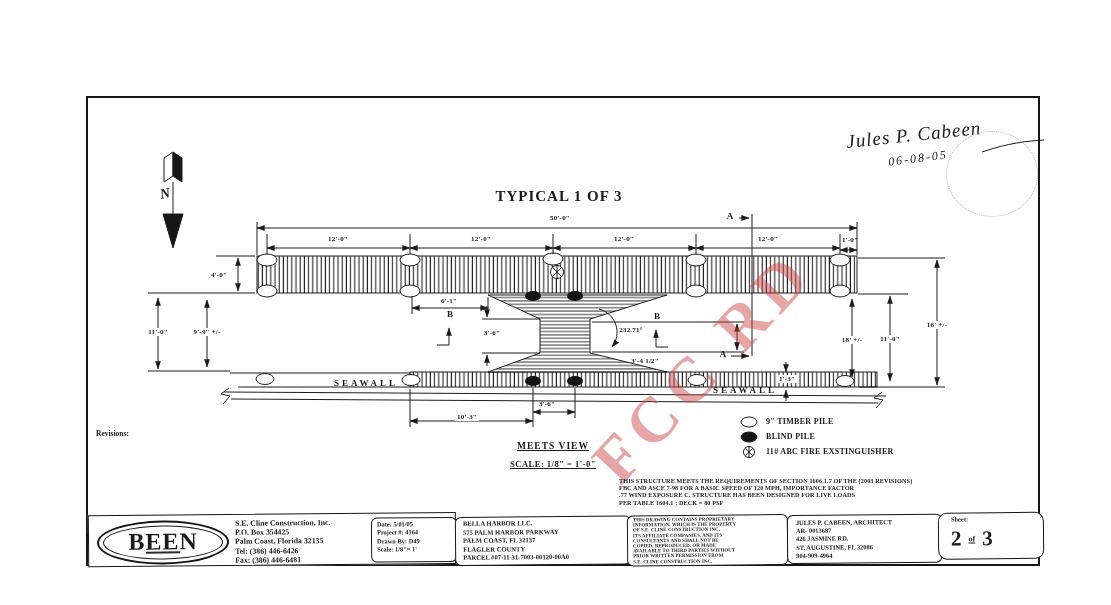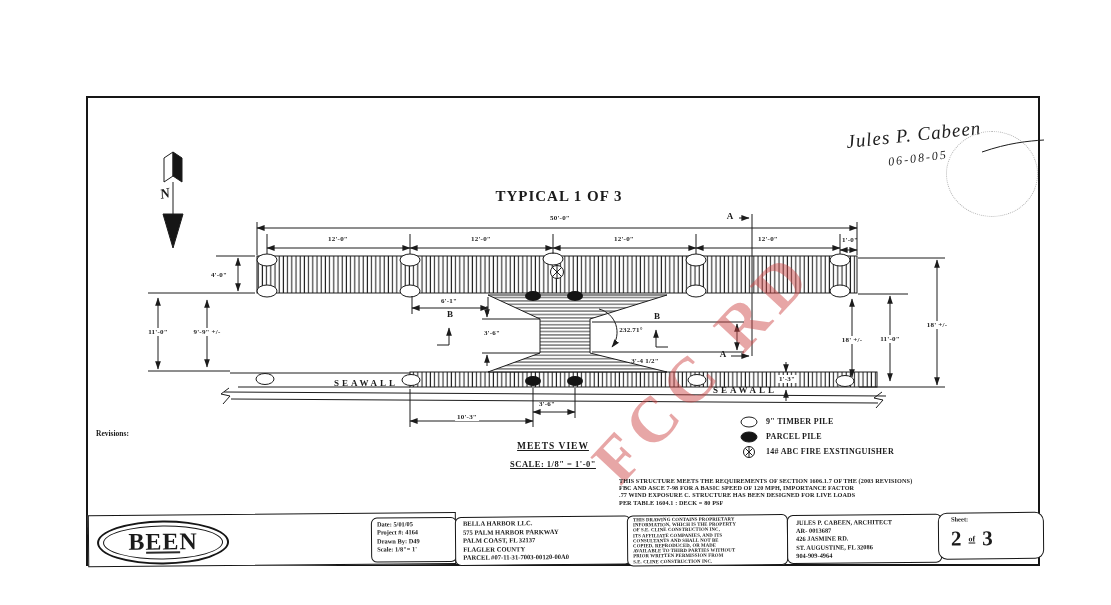--- a/index.html
+++ b/index.html
@@ -236,42 +236,49 @@
 
   <div class="t ctr sec" style="left:730px;top:211px">A</div>
   <div class="t ctr sec" style="left:723px;top:349px">A</div>
   <div class="t ctr sec" style="left:450px;top:309px">B</div>
   <div class="t ctr sec" style="left:657px;top:311px">B</div>
 
   <div class="t ctr seawall" style="left:366px;top:378px">SEAWALL</div>
   <div class="t ctr seawall" style="left:745px;top:385px">SEAWALL</div>
 
   <div class="t legend-label" style="left:766px;top:417px">9" TIMBER PILE</div>
-  <div class="t legend-label" style="left:766px;top:432px">PARCEL PILE</div>
-  <div class="t legend-label" style="left:766px;top:447px">14# ABC FIRE EXSTINGUISHER</div>
+  <div class="t legend-label" style="left:766px;top:432px">BLIND PILE</div>
+  <div class="t legend-label" style="left:766px;top:447px">11# ABC FIRE EXSTINGUISHER</div>
 
   <div class="t ctr planview" style="left:553px;top:441px">MEETS VIEW</div>
   <div class="t ctr scaleline" style="left:553px;top:459px">SCALE: 1/8" = 1'-0"</div>
   <div class="t rev" style="left:96px;top:429px">Revisions:</div>
 
   <div class="abs" style="left:619px;top:477px;width:420px">
     <div class="note">THIS STRUCTURE MEETS THE REQUIREMENTS OF SECTION 1606.1.7 OF THE (2003 REVISIONS)</div>
     <div class="note">FBC AND ASCE 7-98 FOR A BASIC SPEED OF 120 MPH, IMPORTANCE FACTOR</div>
     <div class="note">.77 WIND EXPOSURE C. STRUCTURE HAS BEEN DESIGNED FOR LIVE LOADS</div>
     <div class="note">PER TABLE 1604.1 : DECK = 80 PSF</div>
   </div>
 
   <div class="abs tblock">
 
     <div class="tb-box" style="left:2px;top:2px;width:366px;height:50px">
       <div class="abs logo-outer">
         <div class="logo-inner">
           <div class="logo-text">BEEN</div>
           <div class="logo-rule"></div>
         </div>
+      </div>
+      <div class="abs" style="left:146px;top:4px">
+        <div class="co">S.E. Cline Construction, Inc.</div>
+        <div class="co">P.O. Box 354425</div>
+        <div class="co">Palm Coast, Florida 32135</div>
+        <div class="co">Tel: (386) 446-6426</div>
+        <div class="co">Fax: (386) 446-6481</div>
       </div>
       <div class="tb-box rbox" style="left:282px;top:4px;width:79px;height:41px;padding:2px 0 0 5px;border-width:1px">
         <div class="meta">Date: 5/01/05</div>
         <div class="meta">Project #: 4164</div>
         <div class="meta">Drawn By: D49</div>
         <div class="meta">Scale: 1/8"= 1'</div>
       </div>
     </div>
 
     <div class="tb-box rbox" style="left:369px;top:7px;width:167px;height:45px;padding:2px 0 0 7px">

